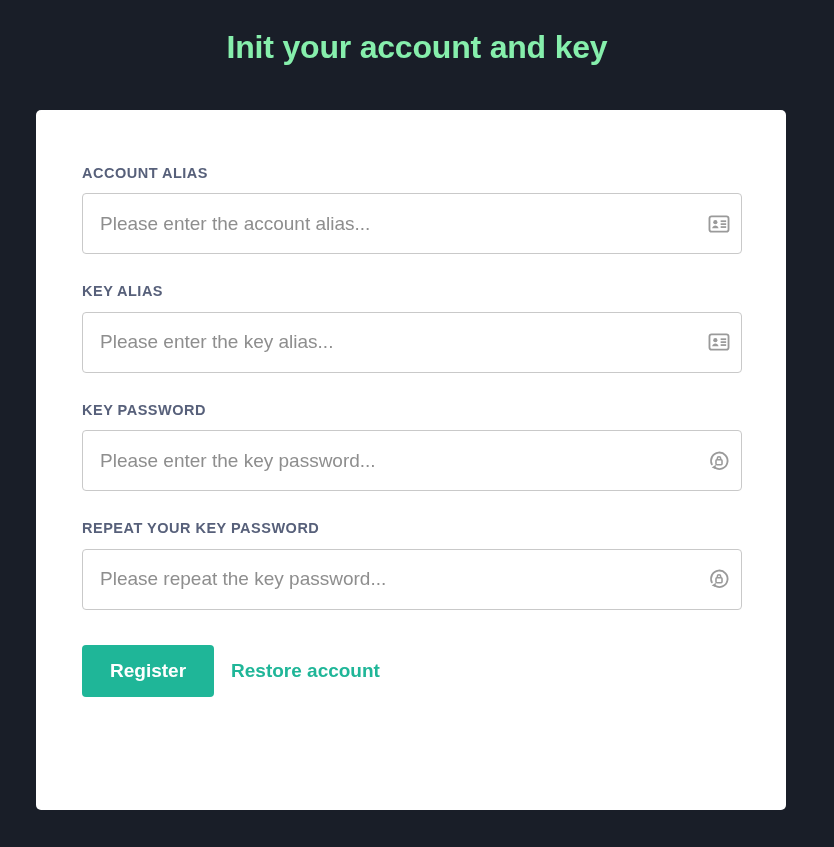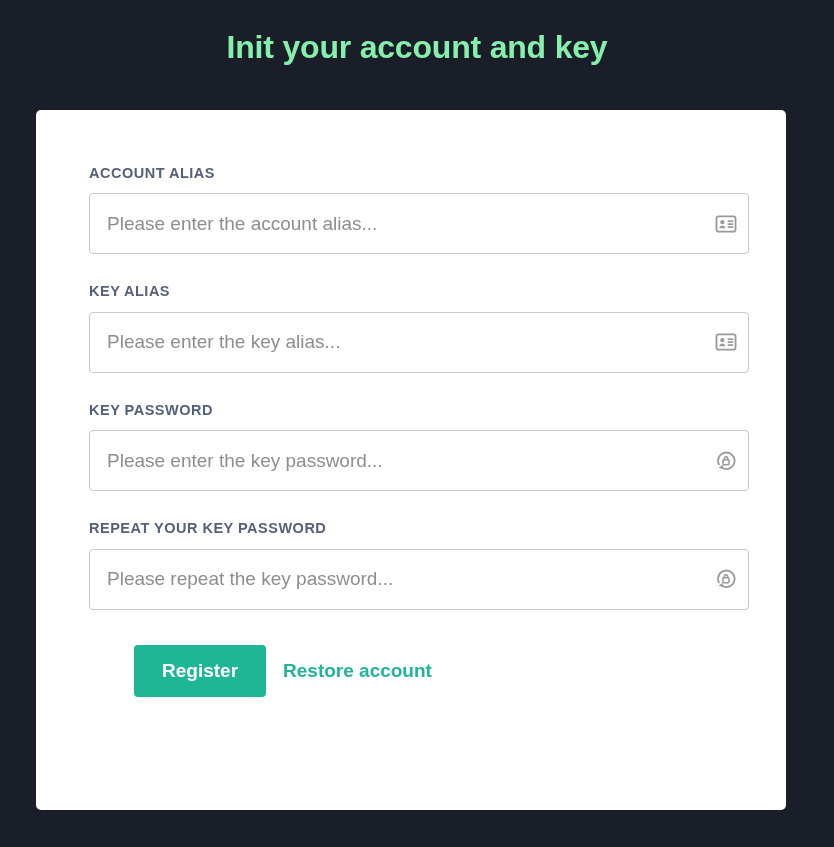--- a/index.html
+++ b/index.html
@@ -36,21 +36,21 @@
     left: 36px;
     top: 110px;
     width: 750px;
     height: 700px;
     background: #ffffff;
     border-radius: 5px;
     box-sizing: border-box;
   }
   .form {
     position: absolute;
-    left: 53px;
+    left: 46px;
     top: 55px;
     width: 660px;
   }
   .field {
     margin-bottom: 29px;
   }
   .field-label {
     display: block;
     font-size: 14.5px;
     font-weight: bold;
@@ -95,21 +95,20 @@
     transform: translateY(-50%);
     width: 22px;
     height: 22px;
     display: block;
     pointer-events: none;
   }
   .actions {
     display: flex;
     align-items: flex-start;
     margin-top: 35px;
-    margin-left: 45px;
   }
   .register-button {
     background: #1fb698;
     color: #ffffff;
     border: 0;
     border-radius: 4px;
     font-family: "Liberation Sans", sans-serif;
     font-size: 19px;
     font-weight: bold;
     padding: 0 28px;

